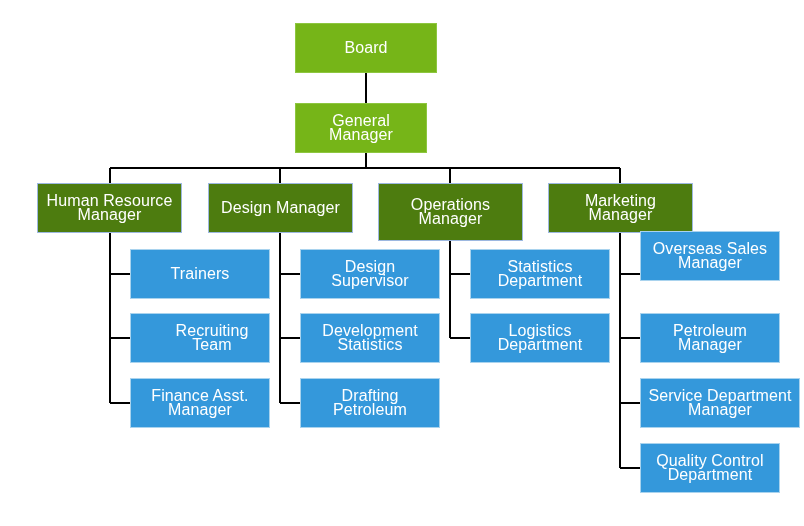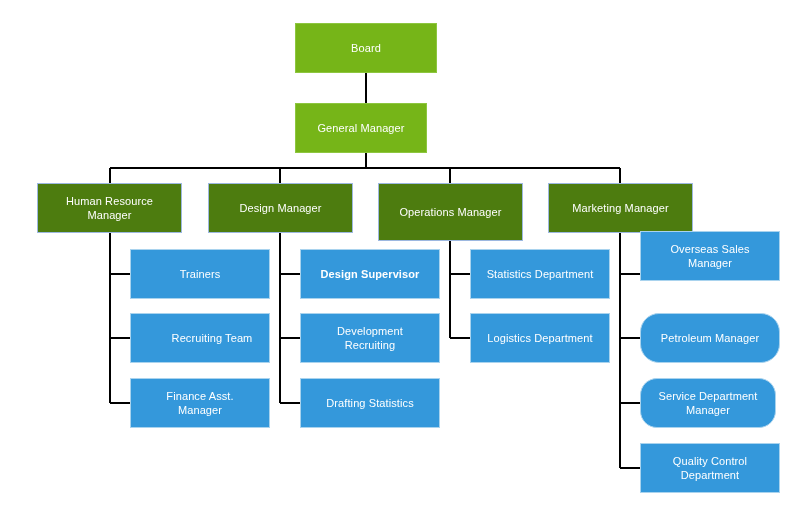--- a/index.html
+++ b/index.html
@@ -27,21 +27,21 @@
     height: 526px;
   }
   .node {
     position: absolute;
     box-sizing: border-box;
     display: flex;
     align-items: center;
     justify-content: center;
     text-align: center;
     color: #ffffff;
-    font-size: 11px;
+    font-size: 16px;
     line-height: 14px;
     letter-spacing: 0.1px;
     padding: 2px 6px;
     z-index: 2;
   }
   .node-label {
     display: block;
     width: 100%;
     white-space: pre-line;
   }
@@ -111,44 +111,44 @@
       <div class="node level-staff" style="left: 130px; top: 249px; width: 140px; height: 50px;">
         <span class="node-label">Trainers</span>
       </div>
       <div class="node level-staff" style="left: 130px; top: 313px; width: 140px; height: 50px; padding-left: 30px;">
         <span class="node-label">Recruiting Team</span>
       </div>
       <div class="node level-staff" style="left: 130px; top: 378px; width: 140px; height: 50px;">
         <span class="node-label">Finance Asst.
 Manager</span>
       </div>
-      <div class="node level-staff" style="left: 300px; top: 249px; width: 140px; height: 50px; font-weight: bold;">
+      <div class="node level-staff" style="left: 300px; top: 249px; width: 140px; height: 50px;">
         <span class="node-label">Design Supervisor</span>
       </div>
       <div class="node level-staff" style="left: 300px; top: 313px; width: 140px; height: 50px;">
         <span class="node-label">Development
-Recruiting</span>
+Statistics</span>
       </div>
       <div class="node level-staff" style="left: 300px; top: 378px; width: 140px; height: 50px;">
-        <span class="node-label">Drafting Statistics</span>
+        <span class="node-label">Drafting Petroleum</span>
       </div>
       <div class="node level-staff" style="left: 470px; top: 249px; width: 140px; height: 50px;">
         <span class="node-label">Statistics Department</span>
       </div>
       <div class="node level-staff" style="left: 470px; top: 313px; width: 140px; height: 50px;">
         <span class="node-label">Logistics Department</span>
       </div>
       <div class="node level-staff" style="left: 640px; top: 231px; width: 140px; height: 50px;">
         <span class="node-label">Overseas Sales
 Manager</span>
       </div>
-      <div class="node level-staff" style="left: 640px; top: 313px; width: 140px; height: 50px; border-radius: 19px;">
+      <div class="node level-staff" style="left: 640px; top: 313px; width: 140px; height: 50px;">
         <span class="node-label">Petroleum Manager</span>
       </div>
-      <div class="node level-staff" style="left: 640px; top: 378px; width: 136px; height: 50px; border-radius: 17px;">
+      <div class="node level-staff" style="left: 640px; top: 378px; width: 160px; height: 50px;">
         <span class="node-label">Service Department
 Manager</span>
       </div>
       <div class="node level-staff" style="left: 640px; top: 443px; width: 140px; height: 50px;">
         <span class="node-label">Quality Control
 Department</span>
       </div>
     </div>
 </div>
 

